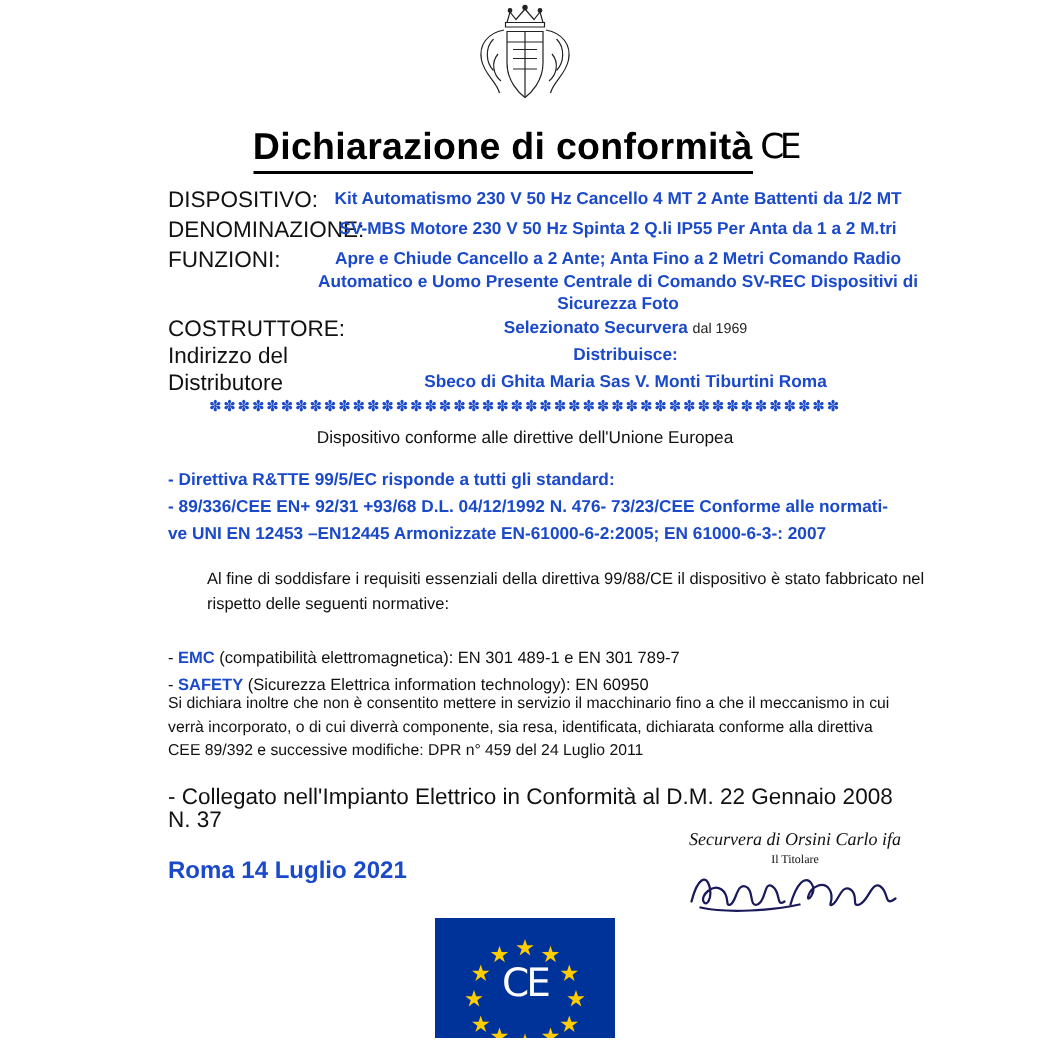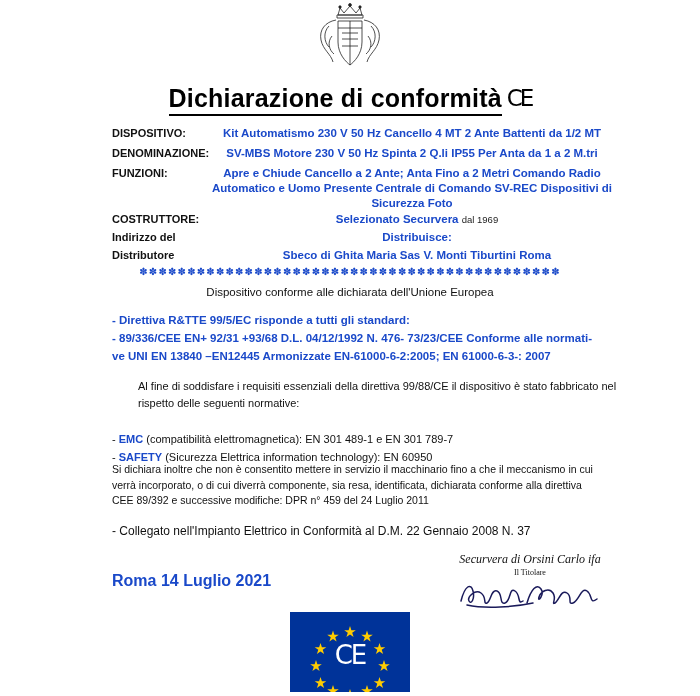--- a/index.html
+++ b/index.html
@@ -64,22 +64,22 @@
     left: 112px;
     width: 500px;
     font-size: 11.5px;
   }
   .frow {
     display: flex;
     margin-bottom: 5px;
   }
   .flabel {
     color: #111;
-    font-weight: bold;
-    font-size: 11px;
+    font-weight: normal;
+    font-size: 15px;
     width: 100px;
     flex: 0 0 100px;
     line-height: 15px;
   }
   .fvalue {
     color: #1a49c9;
     font-weight: bold;
     font-size: 11.5px;
     line-height: 15px;
     flex: 1;
@@ -166,21 +166,21 @@
     font-size: 10.5px;
     color: #111;
     line-height: 15.5px;
   }
 
   .collegato {
     position: absolute;
     top: 524px;
     left: 112px;
     width: 500px;
-    font-size: 12px;
+    font-size: 15px;
     color: #111;
     line-height: 15px;
   }
 
   
   .sig-block {
     position: absolute;
     top: 552px;
     left: 430px;
     width: 200px;
@@ -288,26 +288,26 @@
       <div class="fvalue">Distribuisce:</div>
     </div>
     <div class="frow">
       <div class="flabel">Distributore</div>
       <div class="fvalue">Sbeco di Ghita Maria Sas V. Monti Tiburtini Roma</div>
     </div>
   </div>
 
   <div class="stars">✽✽✽✽✽✽✽✽✽✽✽✽✽✽✽✽✽✽✽✽✽✽✽✽✽✽✽✽✽✽✽✽✽✽✽✽✽✽✽✽✽✽✽✽</div>
 
-  <div class="conforme">Dispositivo conforme alle dichiarata dell'Unione Europea</div>
+  <div class="conforme">Dispositivo conforme alle direttive dell'Unione Europea</div>
 
   <div class="directives">
     <div>- Direttiva R&amp;TTE 99/5/EC risponde a tutti gli standard:</div>
     <div>- 89/336/CEE EN+ 92/31 +93/68 D.L. 04/12/1992 N. 476- 73/23/CEE Conforme alle normati-</div>
-    <div>ve UNI EN 13840 –EN12445 Armonizzate EN-61000-6-2:2005; EN 61000-6-3-: 2007</div>
+    <div>ve UNI EN 12453 –EN12445 Armonizzate EN-61000-6-2:2005; EN 61000-6-3-: 2007</div>
   </div>
 
   <div class="para-essenziali">Al fine di soddisfare i requisiti essenziali della direttiva 99/88/CE il dispositivo è stato fabbricato nel rispetto delle seguenti normative:</div>
 
   <div class="norms">
     <div>
       <span>- </span><span class="kw">EMC</span><span> (compatibilità elettromagnetica): EN 301 489-1 e EN 301 789-7</span>
     </div>
     <div>
       <span>- </span><span class="kw">SAFETY</span><span> (Sicurezza Elettrica information technology):  EN 60950</span>

